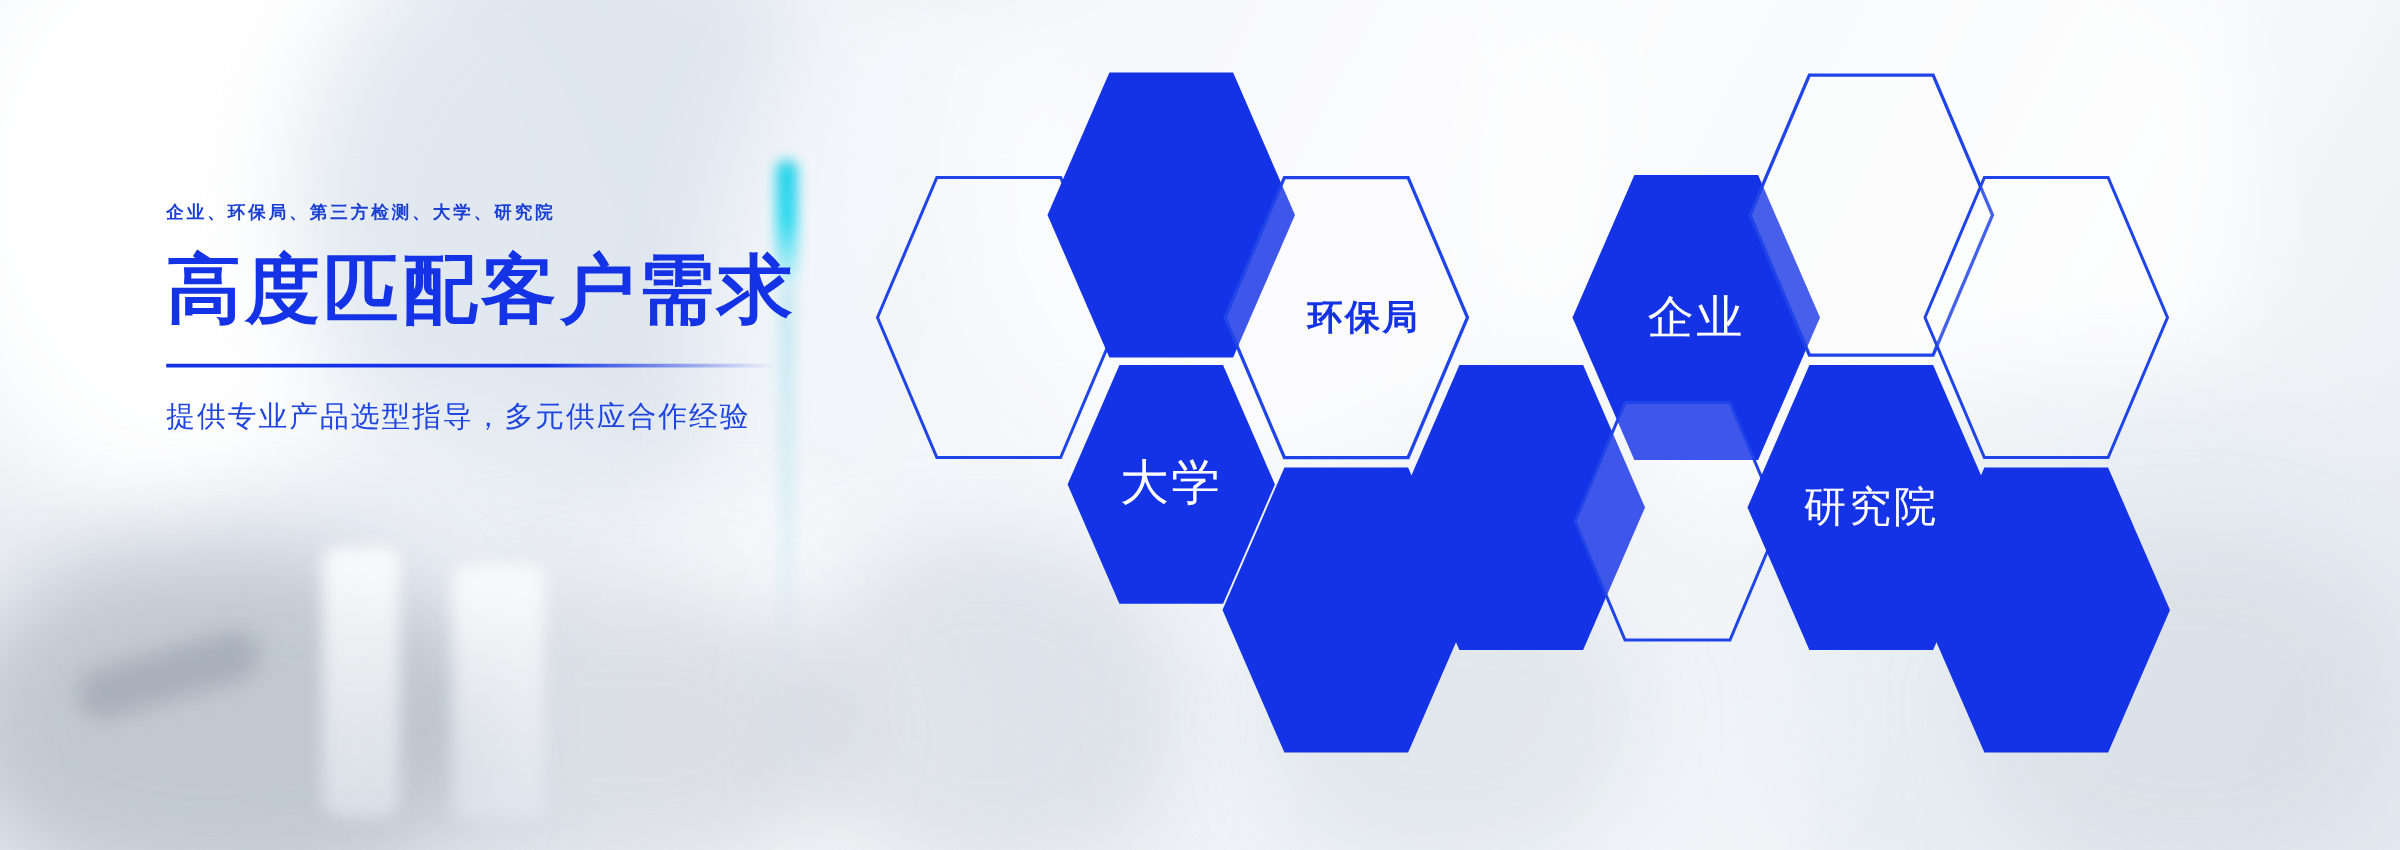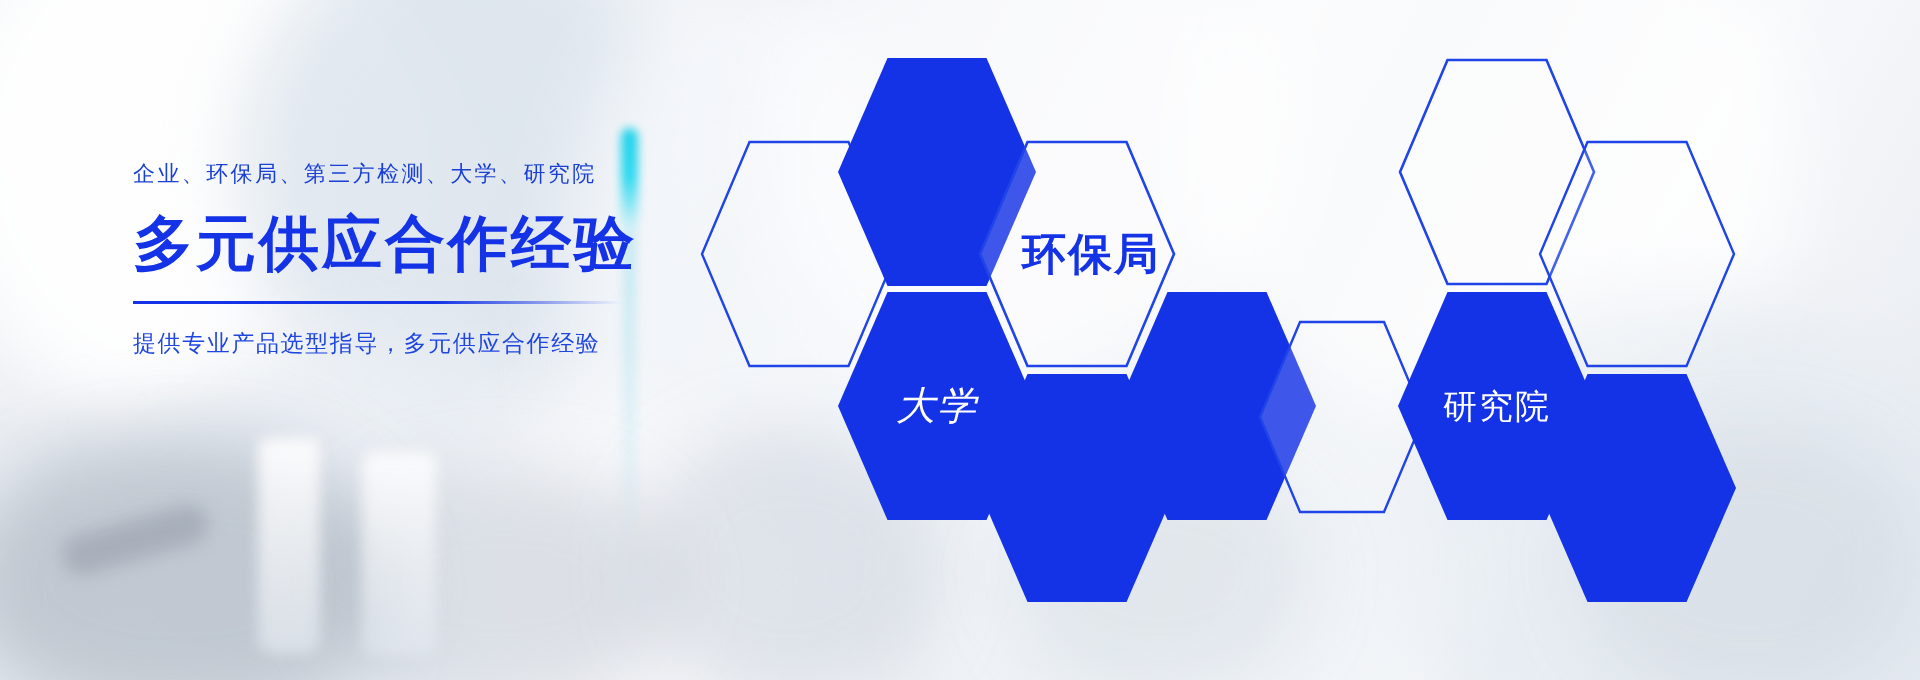--- a/index.html
+++ b/index.html
@@ -62,21 +62,21 @@
   .g2 { left:362px; top:452px; width:74px; height:204px; border-radius:12px;
         background:linear-gradient(180deg,rgba(255,255,255,.78),rgba(232,238,245,.5)); }
   .g3 { left:60px;  top:520px; width:150px; height:40px; border-radius:20px;
         background:rgba(120,130,142,.35); transform:rotate(-16deg); filter:blur(9px); }
 
   
   #text-block {
     position:absolute; left:133px; top:160px; width:520px;
   }
   .eyebrow {
-    font-size:22px; font-weight:400; color:#1a3fd4;
+    font-size:14px; font-weight:700; color:#1a3fd4;
     letter-spacing:2.4px; line-height:1.3; white-space:nowrap;
   }
   .headline {
     margin-top:22px;
     font-size:60px; font-weight:900; color:#1433e6;
     letter-spacing:3px; line-height:1.08; white-space:nowrap;
     font-family:"DejaVu Sans","Liberation Sans",sans-serif;
   }
   .rule {
     margin-top:26px; width:488px; height:3px;
@@ -127,21 +127,21 @@
       <div class="shade s5"></div>
     <div class="glass g1"></div>
       <div class="glass g2"></div>
       <div class="glass g3"></div>
     <div class="cyan-tip"></div>
     <div class="cyan-stem"></div>
   </div>
 
   <div id="text-block">
     <div class="eyebrow">企业、环保局、第三方检测、大学、研究院</div>
-    <div class="headline">多元供应合作经验</div>
+    <div class="headline">高度匹配客户需求</div>
     <div class="rule"></div>
     <div class="subline">提供专业产品选型指导，多元供应合作经验</div>
   </div>
 
   <div id="hex-cluster">
 
     <div class="hex outline" style="left:700px; top:140px; width:198px; height:228px;">
       <svg viewBox="0 0 198 228">
           <polygon points="49.5,2 148.5,2 196,114 148.5,226 49.5,226 2,114" fill="rgba(255,255,255,0.12)" stroke="#1f44e8" stroke-width="2.4"></polygon>
         </svg>
@@ -156,32 +156,32 @@
         </svg>
       </span>
     </div>
 
     <div class="hex solid" style="left:838px; top:58px; width:198px; height:228px;">
       <svg viewBox="0 0 198 228">
           <polygon points="49.5,0 148.5,0 198,114 148.5,228 49.5,228 0,114" fill="#1433e6"></polygon>
         </svg>
     </div>
 
-    <div class="hex solid" style="left:838px; top:292px; width:198px; height:228px;font-style:italic;">
+    <div class="hex solid" style="left:838px; top:292px; width:198px; height:191px;">
       <svg viewBox="0 0 198 228">
           <polygon points="49.5,0 148.5,0 198,114 148.5,228 49.5,228 0,114" fill="#1433e6"></polygon>
         </svg>
       <span class="hex-label" style="font-size:39px;">大学</span>
     </div>
 
     <div class="hex outline" style="left:978px; top:140px; width:198px; height:228px;">
       <svg viewBox="0 0 198 228">
           <polygon points="49.5,2 148.5,2 196,114 148.5,226 49.5,226 2,114" fill="rgba(255,255,255,0.18)" stroke="#1f44e8" stroke-width="2.6"></polygon>
         </svg>
-      <span class="hex-label" style="font-size:44px;margin-left:28px;">环保局</span>
+      <span class="hex-label" style="font-size:28px;margin-left:28px;">环保局</span>
     </div>
 
     <div class="hex solid" style="left:978px; top:374px; width:198px; height:228px;">
       <svg viewBox="0 0 198 228">
           <polygon points="49.5,0 148.5,0 198,114 148.5,228 49.5,228 0,114" fill="#1433e6"></polygon>
         </svg>
       <span class="hex-icon">
         <svg width="88" height="104" viewBox="0 0 88 104">
           <g fill="none" stroke="#ffffff" stroke-width="4.2" stroke-linejoin="round" stroke-linecap="round">
             <line x1="26" y1="8" x2="62" y2="8"></line>
@@ -192,20 +192,26 @@
       </span>
     </div>
 
 
     <div class="hex solid" style="left:1118px; top:292px; width:198px; height:228px;">
       <svg viewBox="0 0 198 228">
           <polygon points="49.5,0 148.5,0 198,114 148.5,228 49.5,228 0,114" fill="#1433e6"></polygon>
         </svg>
     </div>
 
+    <div class="hex solid" style="left:1258px; top:140px; width:198px; height:228px;">
+      <svg viewBox="0 0 198 228">
+          <polygon points="49.5,0 148.5,0 198,114 148.5,228 49.5,228 0,114" fill="#1433e6"></polygon>
+        </svg>
+      <span class="hex-label" style="font-size:37px;">企业</span>
+    </div>
 
     <div class="hex outline" style="left:1258px; top:320px; width:168px; height:194px;">
       <svg viewBox="0 0 168 194">
           <polygon points="42,2 126,2 166,97 126,192 42,192 2,97" fill="rgba(255,255,255,0.18)" stroke="#1f44e8" stroke-width="2.4"></polygon>
         </svg>
       <span class="hex-icon">
         <svg width="96" height="86" viewBox="0 0 96 86">
           <g stroke="#1a3fd4" stroke-width="3.6" fill="none" stroke-linecap="round">
             <line x1="6" y1="8" x2="90" y2="8"></line>
             <path d="M18 9 v50 a8 8 0 0 0 16 0 V9"></path>

